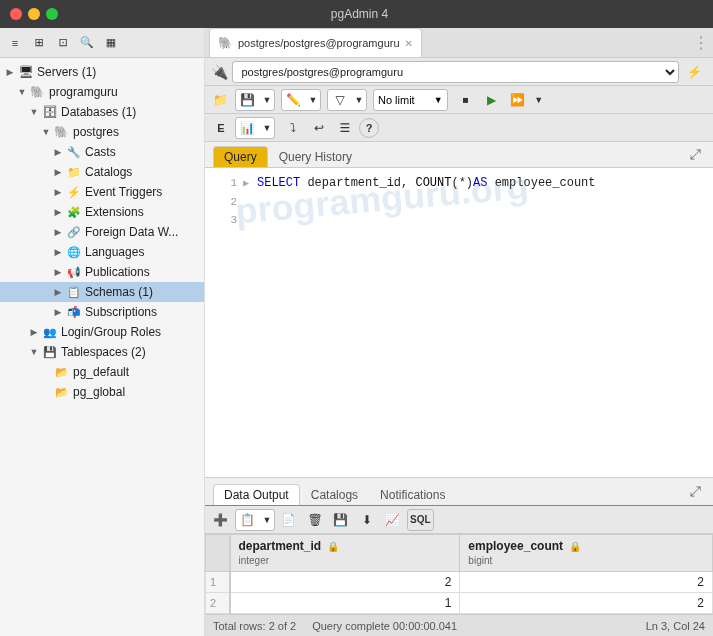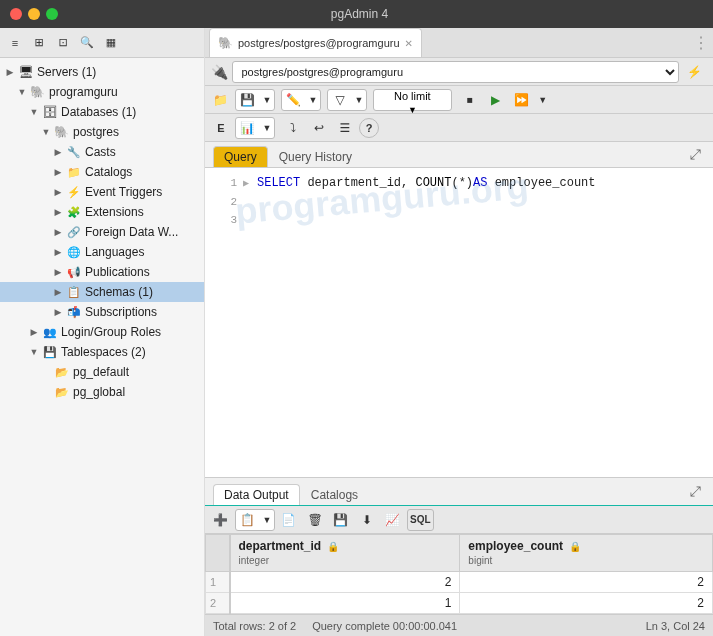--- a/index.html
+++ b/index.html
@@ -216,25 +216,24 @@
       color: #333;
     }
 
     .tb-dropdown {
       display: flex;
       align-items: center;
       border: 1px solid #bbb;
       border-radius: 3px;
       background: #fff;
       height: 22px;
-      padding: 0 20px;
+      padding: 0 4px;
       font-size: 11px;
       cursor: pointer;
-      gap: 3px;
-      flex-direction: column;
+      gap: 19px;
     }
 
     
     .query-tabs {
       display: flex;
       background: #f0f0f0;
       border-bottom: 1px solid #ccc;
       padding: 0 8px;
       height: 26px;
       align-items: flex-end;
@@ -704,20 +703,21 @@
       </div>
 
       <div class="watermark" style="top:10px; left:30px;">programguru.org</div>
     </div>
 
     <div class="bottom-section">
 
       <div class="data-tabs">
         <div class="dtab active">Data Output</div>
         <div class="dtab">Catalogs</div>
+        <div class="dtab">Notifications</div>
         <span class="dtab-expand">⤢</span>
       </div>
 
       <div class="data-toolbar">
         <button class="tb-tool" title="Add row">
           <span>➕</span>
         </button>
         <div style="display:flex; align-items:center; border:1px solid #bbb; border-radius:3px; background:#fff; height:22px;">
           <button class="tb-tool" style="border:none; background:none;" title="Copy">
             <span>📋</span>

